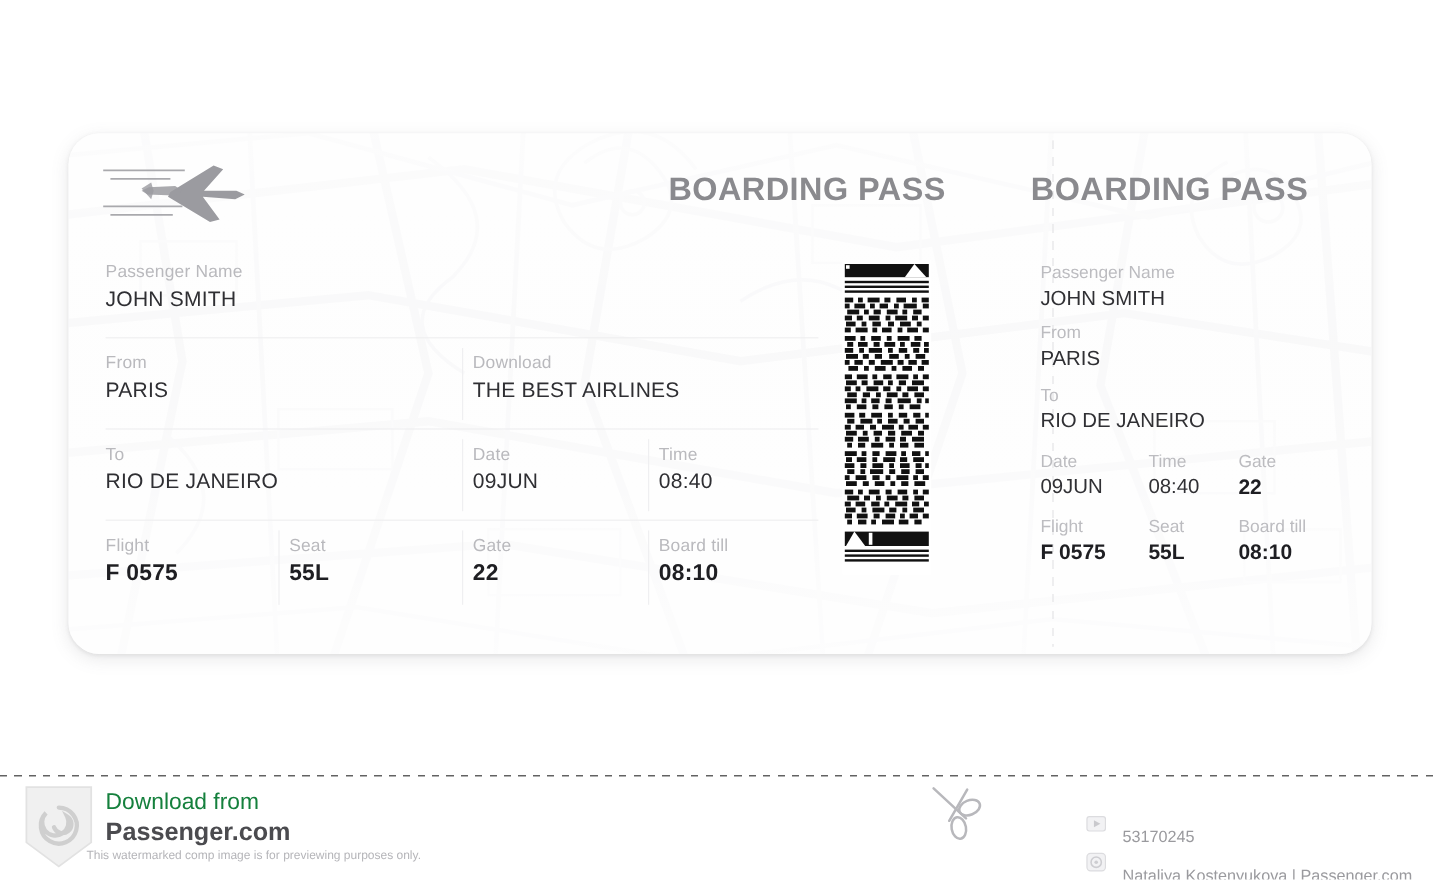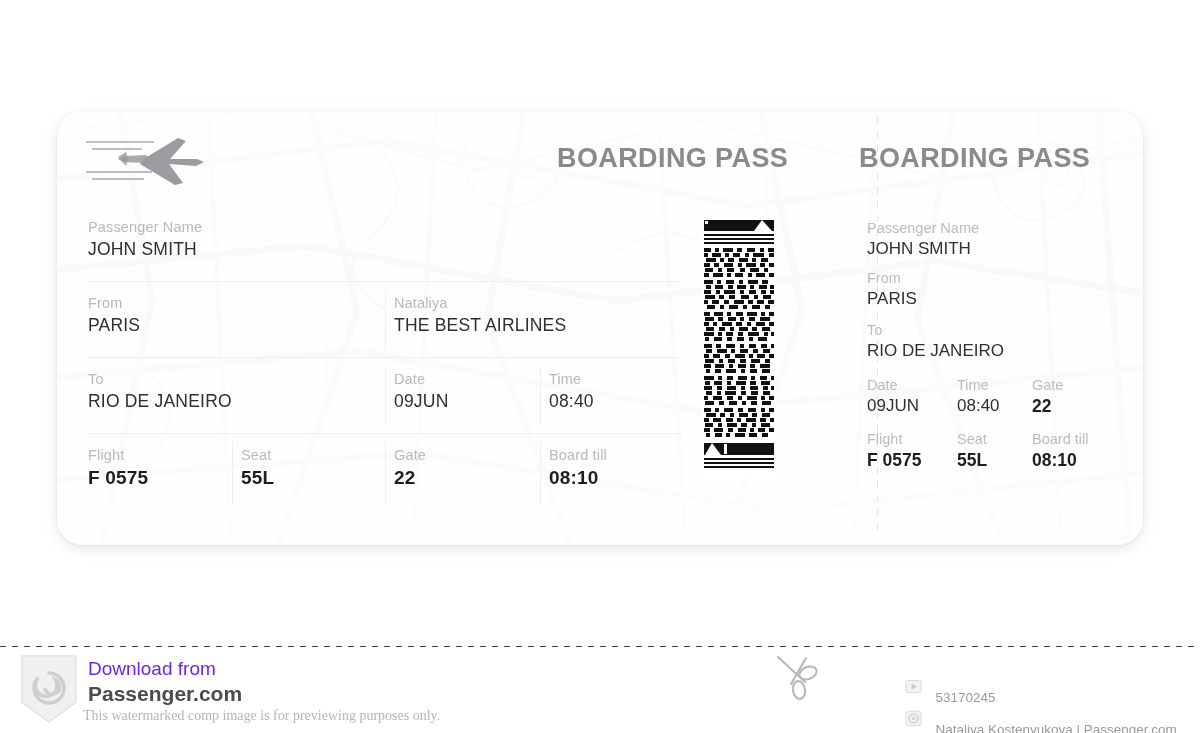--- a/index.html
+++ b/index.html
@@ -151,29 +151,29 @@
     top: 646px;
     width: 1200px;
     height: 1px;
     background: repeating-linear-gradient(to right,
       #3c3c3c 0px, #3c3c3c 6px,
       rgba(255,255,255,0) 6px, rgba(255,255,255,0) 12px);
   }
   .dt-logo { position: absolute; left: 18px; top: 654px; width: 62px; height: 70px; }
   .dl-from {
     position: absolute; left: 88px; top: 658px;
-    font-size: 19px; color: #6d28d9; white-space: nowrap;
+    font-size: 19px; color: #15803d; white-space: nowrap;
   }
   .dl-site {
     position: absolute; left: 88px; top: 682px;
     font-size: 21px; font-weight: bold; color: #4b4b4f; white-space: nowrap;
   }
   .dl-note {
-    position: absolute; left: 83px; top: 708px;
-    font-size: 14px; color: #b5b5b9; white-space: nowrap; font-family: Liberation Serif, serif;
+    position: absolute; left: 72px; top: 708px;
+    font-size: 10px; color: #b5b5b9; white-space: nowrap;
   }
   .scissors { position: absolute; left: 775px; top: 655px; width: 46px; height: 46px; }
 
   .id-row  { position: absolute; left: 905px; top: 667px; white-space: nowrap; }
   .au-row  { position: absolute; left: 905px; top: 699px; white-space: nowrap; }
   .meta-icon { display: inline-block; vertical-align: middle; width: 17px; height: 17px; }
   .meta-text {
     display: inline-block; vertical-align: middle;
     margin-left: 9px; font-size: 13.5px; color: #9a9a9e; margin-top: 23px;
   }
@@ -261,21 +261,21 @@
     <div class="f-label">Passenger Name</div>
     <div class="f-value">JOHN SMITH</div>
   </div>
 
   <div class="field" style="left:88px; top:294px;">
     <div class="f-label">From</div>
     <div class="f-value">PARIS</div>
   </div>
 
   <div class="field" style="left:394px; top:294px;">
-    <div class="f-label">Nataliya</div>
+    <div class="f-label">Download</div>
     <div class="f-value">THE BEST AIRLINES</div>
   </div>
 
   <div class="field" style="left:88px; top:370px;">
     <div class="f-label">To</div>
     <div class="f-value">RIO DE JANEIRO</div>
   </div>
 
   <div class="field" style="left:394px; top:370px;">
     <div class="f-label">Date</div>

